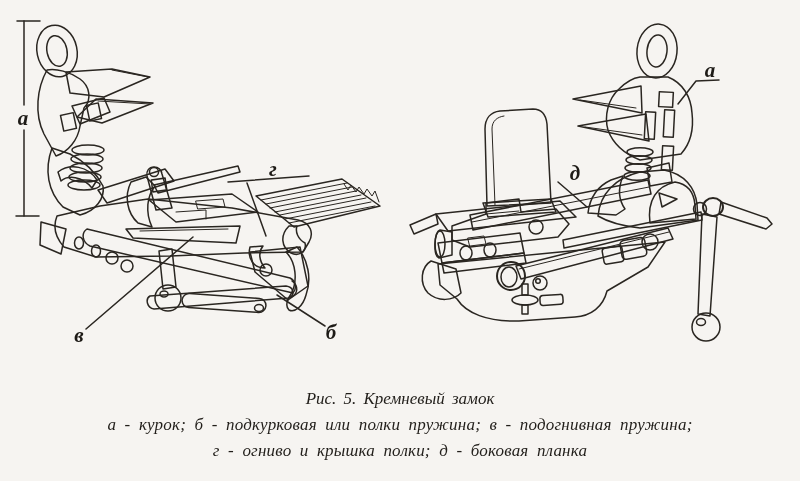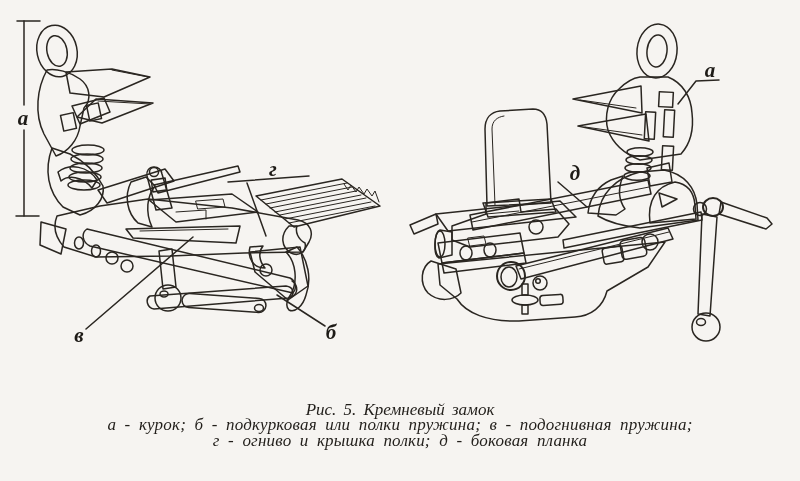--- a/index.html
+++ b/index.html
@@ -220,18 +220,18 @@
   </svg>
 
   <span class="part-label" style="left:23px;top:118px">а</span>
   <span class="part-label" style="left:273px;top:169px">г</span>
   <span class="part-label" style="left:79px;top:335px">в</span>
   <span class="part-label" style="left:331px;top:332px">б</span>
   <span class="part-label" style="left:710px;top:70px">а</span>
   <span class="part-label" style="left:575px;top:173px">д</span>
 
   <div>
-    <div class="caption cap-title" style="top:401px">Рис. 5. Кремневый замок</div>
+    <div class="caption cap-title" style="top:390px">Рис. 5. Кремневый замок</div>
     <div class="caption cap-line" style="top:416px">а - курок; б - подкурковая или полки пружина; в - подогнивная пружина;</div>
-    <div class="caption cap-line" style="top:432px">г - огниво и крышка полки; д - боковая планка</div>
+    <div class="caption cap-line" style="top:442px">г - огниво и крышка полки; д - боковая планка</div>
   </div>
 
 </div>
 
 </body></html>

